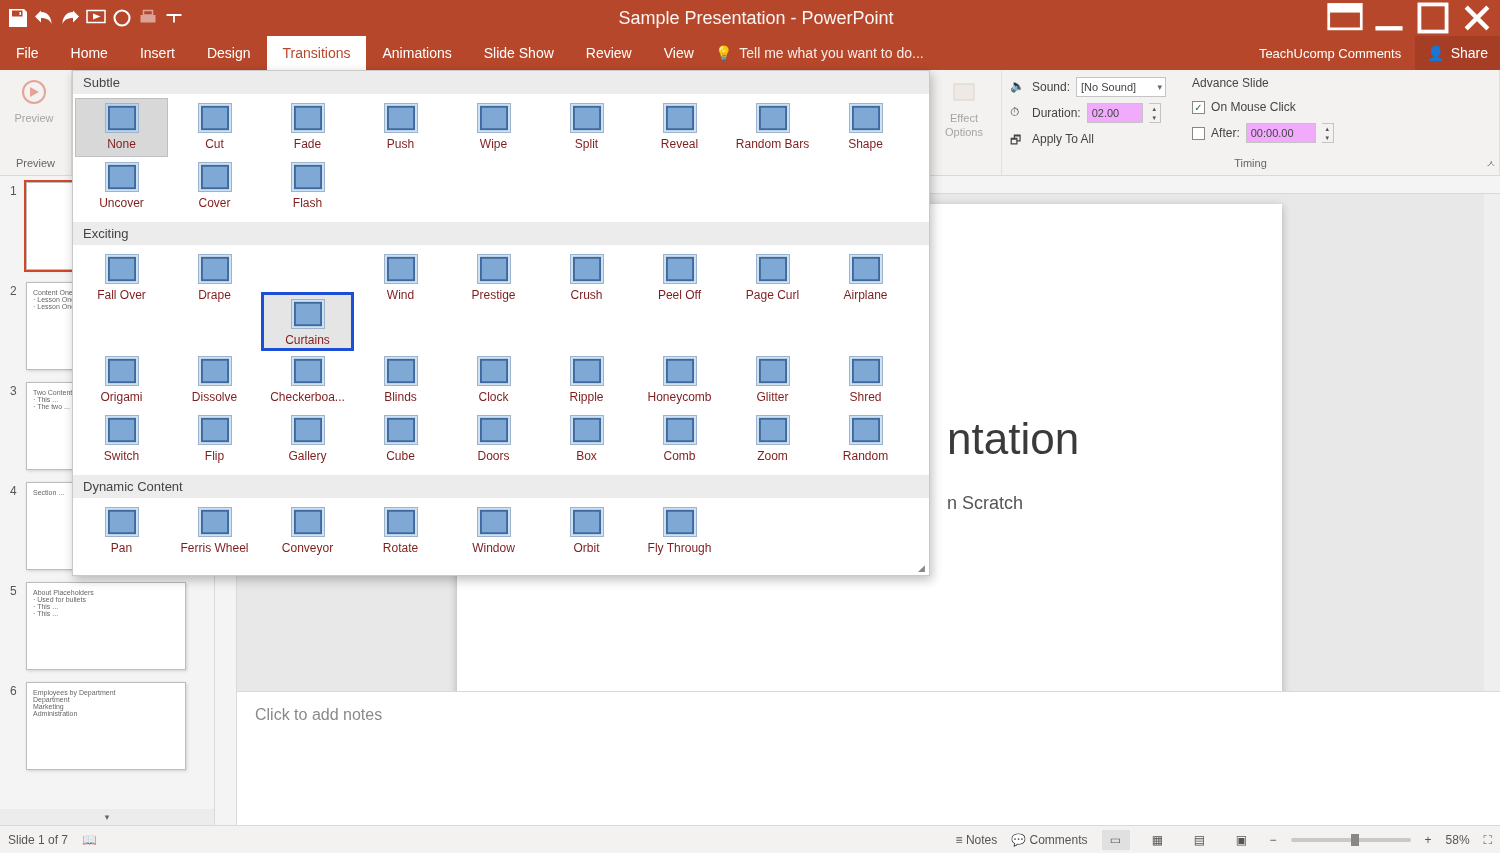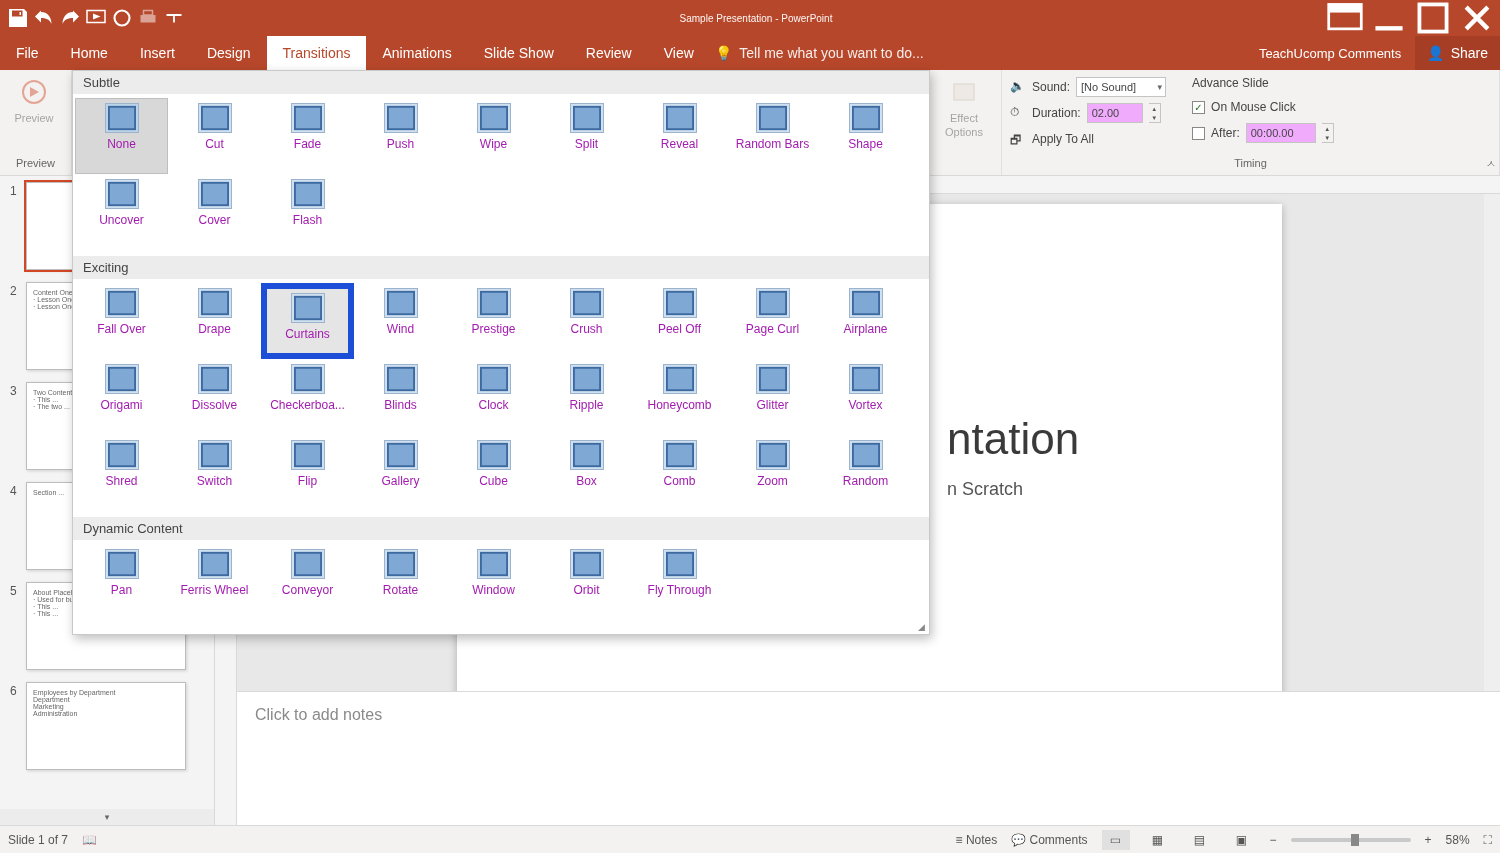--- a/index.html
+++ b/index.html
@@ -3,21 +3,21 @@
 <meta charset="utf-8">
 <style>
 * { margin:0; padding:0; box-sizing:border-box; font-family:"Segoe UI",Tahoma,sans-serif; -webkit-user-select:none; user-select:none;}
 html,body{width:1500px;height:853px;overflow:hidden;background:#fff;}
 
 
 .titlebar{height:36px;background:#b7472a;color:#fff;display:flex;align-items:center;font-size:12px;}
 .qat{display:flex;align-items:center;gap:2px;padding-left:6px;}
 .qat .btn{width:24px;height:24px;display:flex;align-items:center;justify-content:center;cursor:pointer;}
 .qat .btn svg{fill:#fff;}
-.title-center{flex:1;text-align:center;font-size:10px;color:#fff;opacity:.95;}
+.title-center{flex:1;text-align:center;font-size:18px;color:#fff;opacity:.95;}
 .win-ctrl{display:flex;align-items:center;gap:6px;padding-right:4px;}
 .win-ctrl .btn{width:38px;height:30px;display:flex;align-items:center;justify-content:center;cursor:pointer;}
 .win-ctrl svg{fill:#fff;}
 
 
 .ribbon-tabs{height:34px;background:#b7472a;display:flex;align-items:stretch;color:#fff;font-size:14px;}
 .tab{padding:0 16px;display:flex;align-items:center;cursor:pointer;}
 .tab.active{background:#fff;color:#b7472a;}
 .tellme{display:flex;align-items:center;gap:6px;opacity:.9;margin-left:6px;}
 .spacer-flex{flex:1;}
@@ -42,23 +42,23 @@
 .dd::after{content:"▾";position:absolute;right:3px;font-size:9px;color:#666;}
 .adv-block{display:flex;flex-direction:column;gap:4px;font-size:12px;color:#444;padding:2px 12px 0 8px;}
 .adv-title{font-size:12px;color:#444;margin-bottom:2px;}
 .chk{width:13px;height:13px;border:1px solid #888;display:inline-flex;align-items:center;justify-content:center;font-size:10px;color:#2a6f2a;background:#fff;}
 .collapse-caret{position:absolute;right:4px;bottom:4px;font-size:10px;color:#666;cursor:pointer;}
 
 
 .gallery{position:absolute;left:72px;top:0;width:858px;background:#fff;border:1px solid #c9c9c9;box-shadow:2px 4px 10px rgba(0,0,0,.25);z-index:50;padding-bottom:8px;}
 .g-section-hdr{background:#ececec;color:#444;font-size:13px;padding:4px 10px;}
 .g-grid{display:flex;flex-wrap:wrap;padding:4px 2px 6px 2px;}
-.g-item{width:93px;height:76px;display:flex;flex-direction:column;align-items:center;justify-content:flex-start;gap:4px;cursor:pointer;font-size:12px;color:#a21caf;margin:0;padding-top:4px;border:1px solid transparent;}
+.g-item{width:93px;height:59px;display:flex;flex-direction:column;align-items:center;justify-content:flex-start;gap:4px;cursor:pointer;font-size:12px;color:#7f1d1d;margin:0;padding-top:4px;border:1px solid transparent;}
 .g-item.selected{background:#d8d8d8;border:1px solid #bfbfbf;}
-.g-item.hover{background:#e5e5e5;border:6px solid #1d4ed8;}
+.g-item.hover{background:#e5e5e5;border:3px solid #1d4ed8;margin-top:43px;}
 .g-item .thumb{width:34px;height:30px;border:1px solid #9cb3cd;background:#cfe0f1;display:flex;align-items:center;justify-content:center;position:relative;}
 .g-item.selected .thumb{background:#bcd4ea;}
 .g-item .thumb svg{width:100%;height:100%;}
 .g-resize{position:absolute;right:4px;bottom:2px;font-size:9px;color:#888;}
 
 
 .workspace{position:absolute;left:0;right:0;top:176px;bottom:28px;display:flex;background:#e8e8e8;}
 .thumbs{width:215px;background:#f4f4f4;border-right:1px solid #d9d9d9;overflow:hidden;position:relative;}
 .slide-thumb{display:flex;align-items:flex-start;gap:6px;padding:6px 8px 6px 10px;}
 .slide-thumb .num{font-size:12px;color:#555;width:10px;padding-top:2px;}
@@ -67,21 +67,21 @@
 .thumbs .scroll-btn{position:absolute;left:0;right:0;height:16px;background:#ececec;display:flex;align-items:center;justify-content:center;font-size:9px;color:#666;}
 .thumbs .scroll-btn.bot{bottom:0;}
 
 .editor{flex:1;position:relative;background:#e8e8e8;}
 .ruler-v{position:absolute;left:0;top:0;bottom:0;width:22px;background:#f4f4f4;border-right:1px solid #d9d9d9;}
 .ruler-h{position:absolute;left:22px;right:0;top:0;height:18px;background:#f4f4f4;border-bottom:1px solid #d9d9d9;font-size:9px;color:#777;display:flex;align-items:center;overflow:hidden;}
 .ruler-h span{margin:0 28px;}
 .slide-area{position:absolute;left:22px;right:0;top:18px;bottom:0;overflow:hidden;}
 .slide{position:absolute;left:220px;top:10px;width:825px;height:500px;background:#fff;box-shadow:0 2px 8px rgba(0,0,0,.25);}
 .slide .titletxt{position:absolute;left:490px;top:210px;font-size:44px;color:#3a3a3a;}
-.slide .subtxt{position:absolute;left:490px;top:275px;font-size:18px;color:#555;}
+.slide .subtxt{position:absolute;left:490px;top:289px;font-size:18px;color:#555;}
 .notes-pane{position:absolute;left:22px;right:0;bottom:0;height:134px;background:#fff;border-top:1px solid #d9d9d9;padding:14px 18px;font-size:16px;color:#8a8a8a;margin-top:40px;}
 .vscroll{position:absolute;right:0;top:18px;bottom:134px;width:16px;background:#efefef;}
 
 
 .status{position:absolute;left:0;right:0;bottom:0;height:28px;background:#f3f2f1;border-top:1px solid #d9d9d9;display:flex;align-items:center;font-size:12px;color:#555;padding:0 8px;gap:14px;}
 .status .flex{flex:1;}
 .view-btn{width:28px;height:20px;display:flex;align-items:center;justify-content:center;cursor:pointer;}
 .zoom-slider{width:120px;height:4px;background:#c9c9c9;position:relative;border-radius:2px;}
 .zoom-slider .knob{position:absolute;left:50%;top:-4px;width:8px;height:12px;background:#888;}
 </style>
@@ -527,29 +527,20 @@
           </div>
           <span>Glitter</span>
         </div>
         <div class="g-item">
           <div class="thumb">
             <svg viewBox="0 0 34 30">
               <rect x="2" y="2" width="30" height="26" fill="#3c6aa0"></rect>
               <rect x="4" y="4" width="26" height="22" fill="#7fa8d4"></rect>
             </svg>
           </div>
-          <span>Vortex</span>
-        </div>
-        <div class="g-item">
-          <div class="thumb">
-            <svg viewBox="0 0 34 30">
-              <rect x="2" y="2" width="30" height="26" fill="#3c6aa0"></rect>
-              <rect x="4" y="4" width="26" height="22" fill="#7fa8d4"></rect>
-            </svg>
-          </div>
           <span>Shred</span>
         </div>
         <div class="g-item">
           <div class="thumb">
             <svg viewBox="0 0 34 30">
               <rect x="2" y="2" width="30" height="26" fill="#3c6aa0"></rect>
               <rect x="4" y="4" width="26" height="22" fill="#7fa8d4"></rect>
             </svg>
           </div>
           <span>Switch</span>
@@ -573,20 +564,29 @@
           <span>Gallery</span>
         </div>
         <div class="g-item">
           <div class="thumb">
             <svg viewBox="0 0 34 30">
               <rect x="2" y="2" width="30" height="26" fill="#3c6aa0"></rect>
               <rect x="4" y="4" width="26" height="22" fill="#7fa8d4"></rect>
             </svg>
           </div>
           <span>Cube</span>
+        </div>
+        <div class="g-item">
+          <div class="thumb">
+            <svg viewBox="0 0 34 30">
+              <rect x="2" y="2" width="30" height="26" fill="#3c6aa0"></rect>
+              <rect x="4" y="4" width="26" height="22" fill="#7fa8d4"></rect>
+            </svg>
+          </div>
+          <span>Doors</span>
         </div>
         <div class="g-item">
           <div class="thumb">
             <svg viewBox="0 0 34 30">
               <rect x="2" y="2" width="30" height="26" fill="#3c6aa0"></rect>
               <rect x="4" y="4" width="26" height="22" fill="#7fa8d4"></rect>
             </svg>
           </div>
           <span>Box</span>
         </div>

